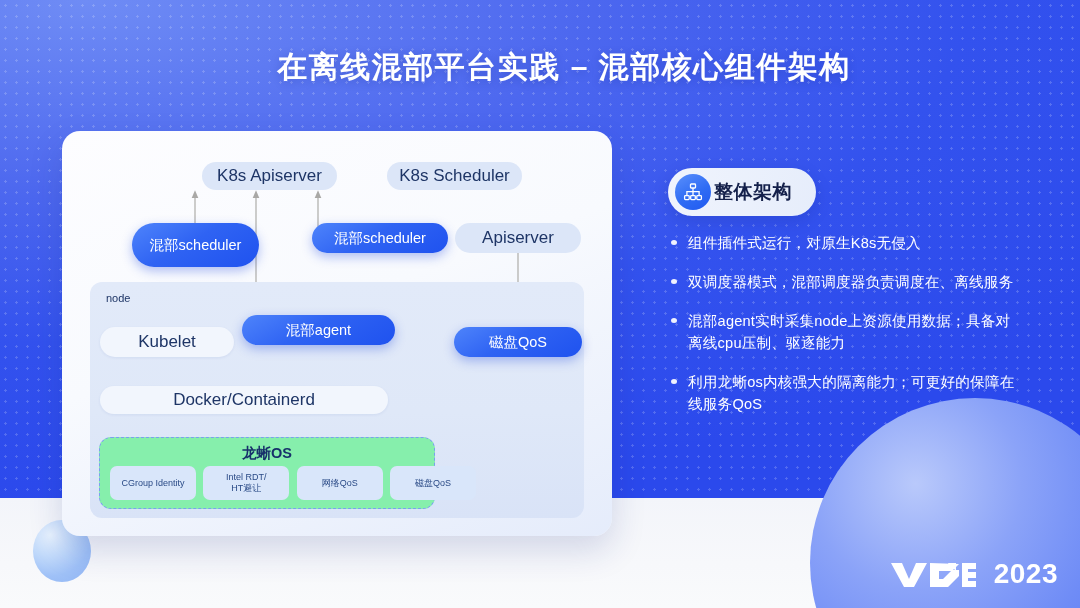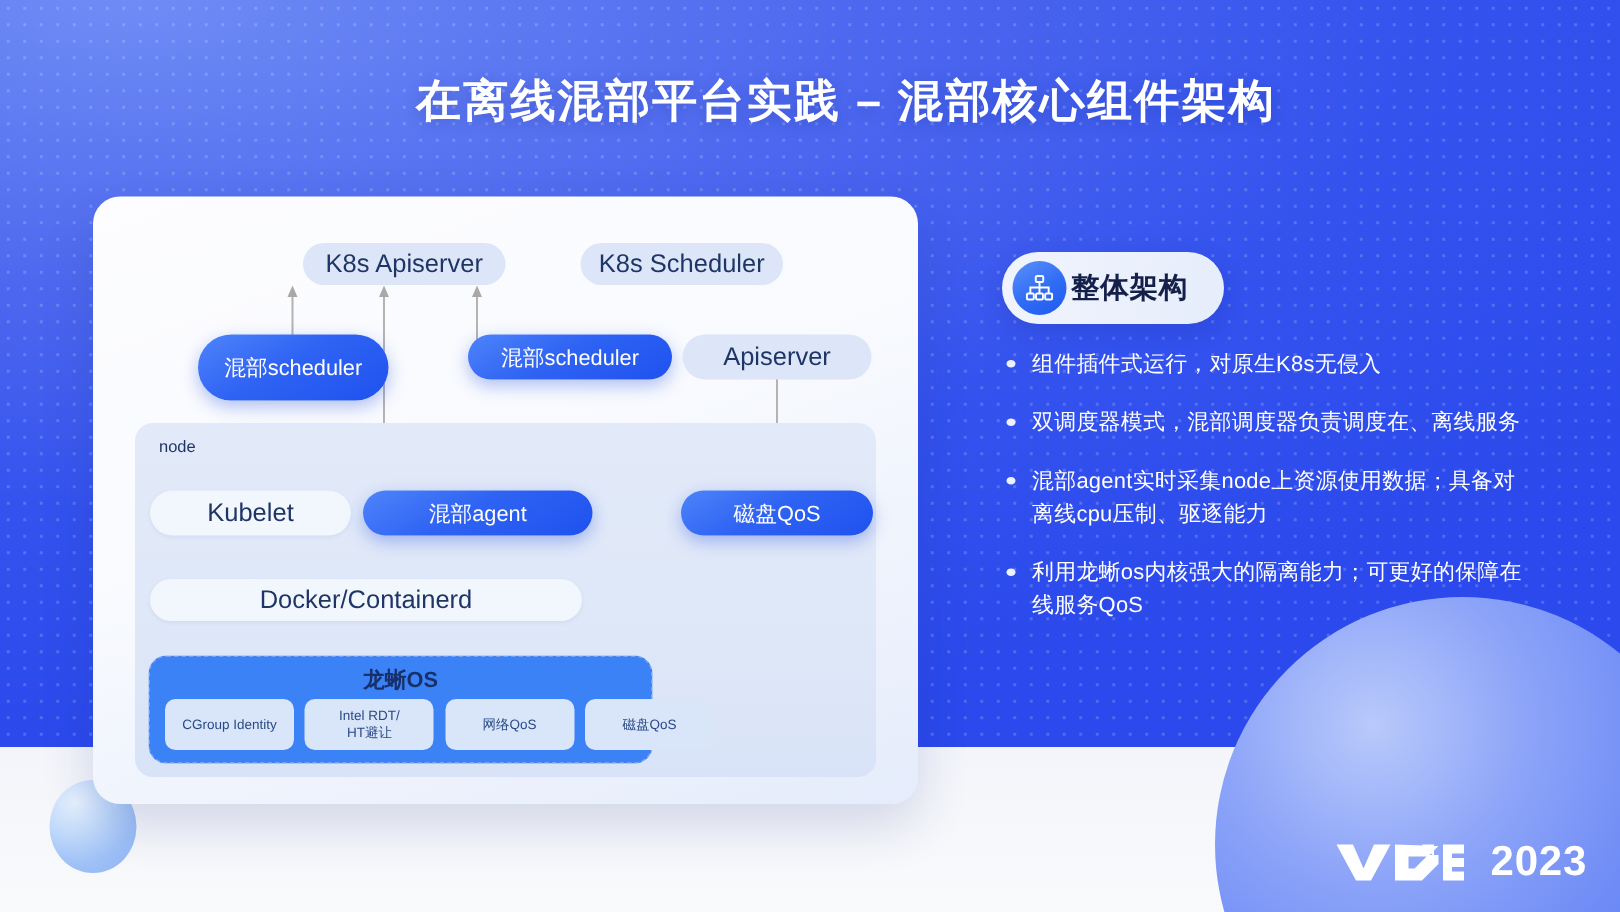--- a/index.html
+++ b/index.html
@@ -129,21 +129,21 @@
     box-shadow: 0 4px 11px rgba(30,70,220,.34);
   }
 
   
   .os-box {
     position: absolute;
     left: 99px; top: 437px;
     width: 336px; height: 72px;
     border: 1.6px dashed #7aa0ef;
     border-radius: 12px;
-    background: #3b82f6;
+    background: #86efac;
   }
   .os-title {
     position: absolute;
     left: 0; top: 6px;
     width: 100%;
     text-align: center;
     font-size: 14.5px;
     font-weight: bold;
     color: #17306a;
   }
@@ -307,21 +307,21 @@
     </div>
 
     <div class="pill light" style="left:393px;top:92px;width:126px;height:30px;">
       <span>Apiserver</span>
     </div>
 
     <div class="pill pale" style="left:38px;top:196px;width:134px;height:30px;">
       <span>Kubelet</span>
     </div>
 
-    <div class="pill accent" style="left:180px;top:196px;width:153px;height:30px;justify-content:center;">
+    <div class="pill accent" style="left:180px;top:184px;width:153px;height:30px;justify-content:center;">
       <span>混部agent</span>
     </div>
 
     <div class="pill accent" style="left:392px;top:196px;width:128px;height:30px;">
       <span>磁盘QoS</span>
     </div>
 
     <div class="pill pale" style="left:38px;top:255px;width:288px;height:28px;">
       <span>Docker/Containerd</span>
     </div>

